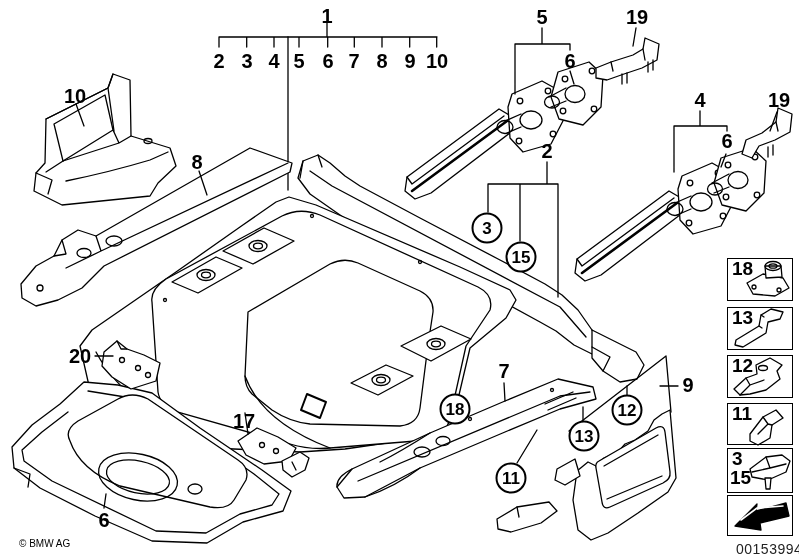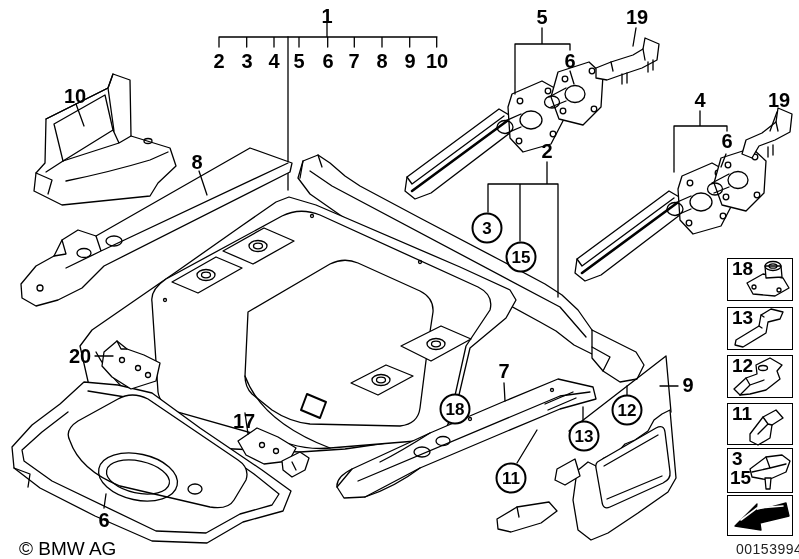--- a/index.html
+++ b/index.html
@@ -21,21 +21,21 @@
   .pbox{
     position:absolute;left:727px;width:66px;box-sizing:border-box;
     border:1.5px solid #000;background:transparent;z-index:4;
   }
   .pbox .bl{
     position:absolute;top:1px;left:4px;font-weight:bold;font-size:19px;line-height:0.98;
   }
   .pbox .bl2{
     position:absolute;top:20px;left:2px;font-weight:bold;font-size:19px;line-height:0.98;
   }
-  .copyright{position:absolute;left:19px;top:538px;font-size:19px;z-index:5;}
+  .copyright{position:absolute;left:19px;top:538px;font-size:10px;z-index:5;}
   .partnum{position:absolute;left:736px;top:541px;font-size:14px;color:#222;z-index:5;letter-spacing:0.5px;}
 </style>
 </head>
 <body>
 
 <div class="stage">
 
 <svg width="799" height="559" viewBox="0 0 799 559">
   <g stroke="#000" fill="none" stroke-width="1.3" stroke-linejoin="round" stroke-linecap="round">
 

